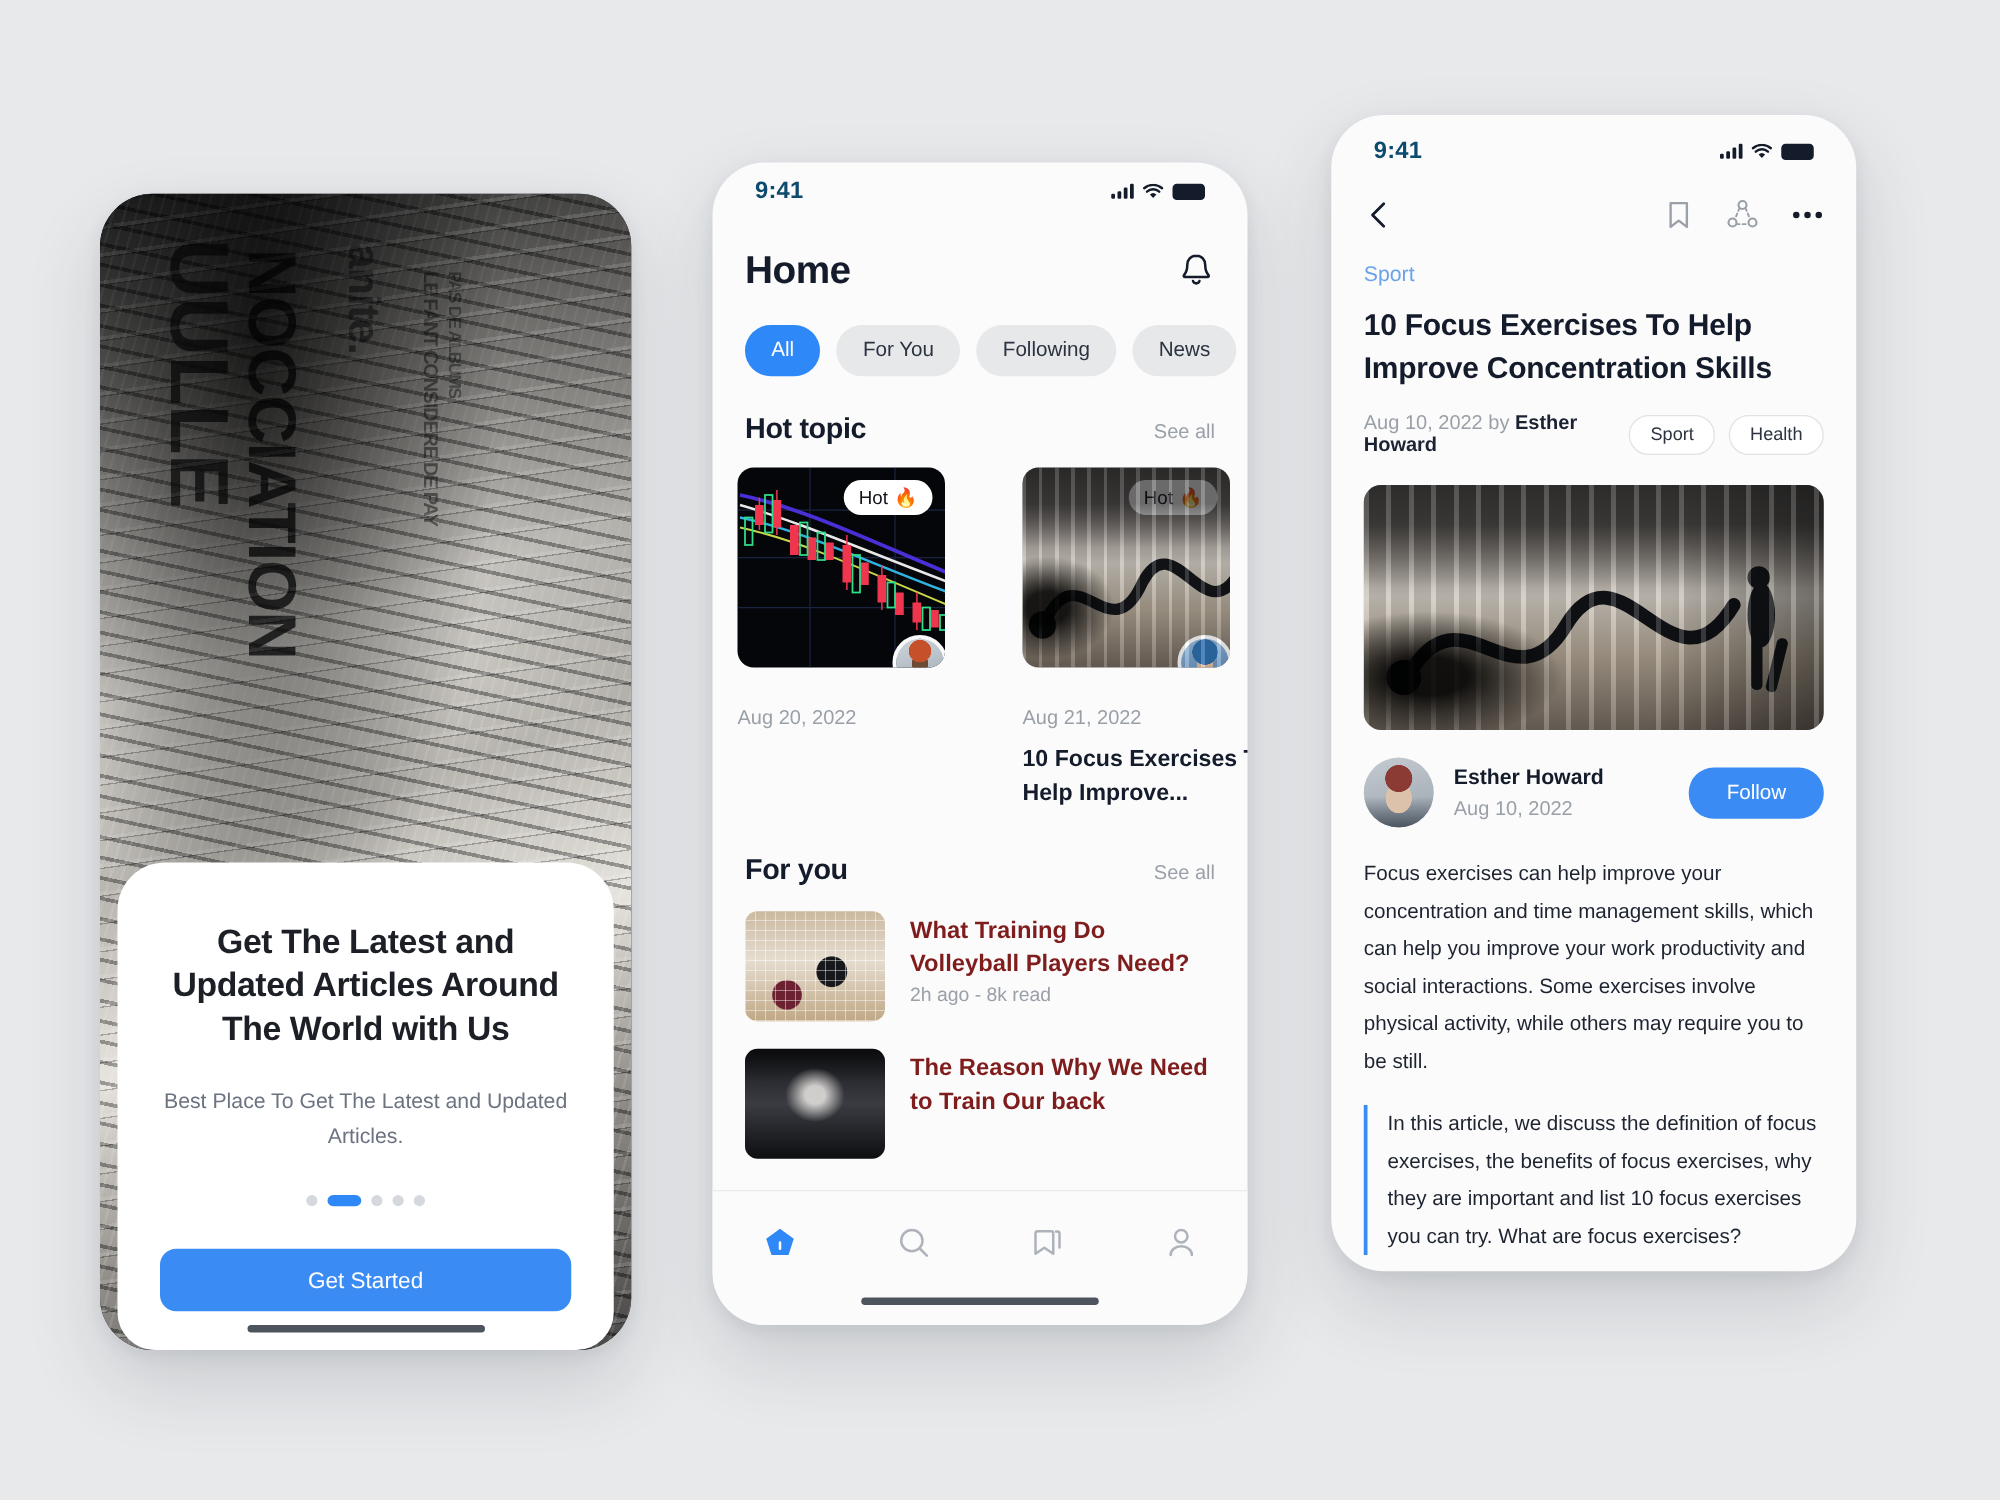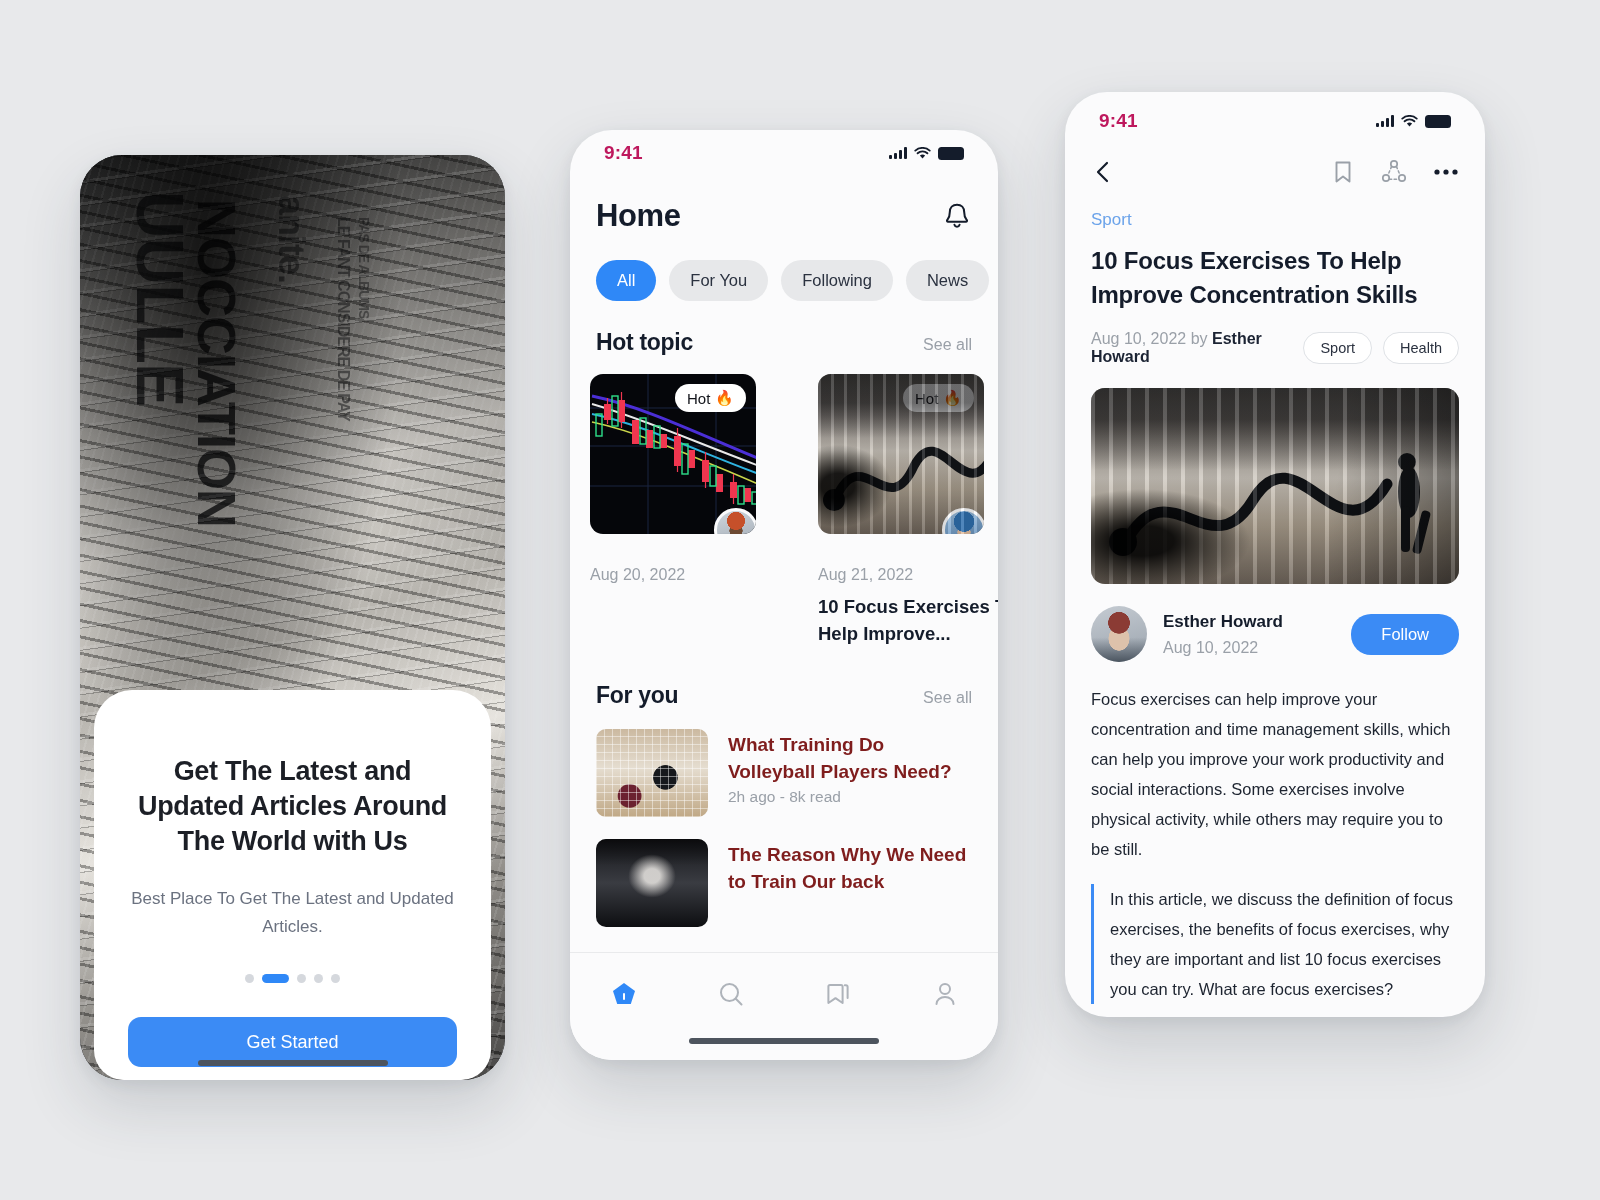--- a/index.html
+++ b/index.html
@@ -17,21 +17,21 @@
     background: #fbfbfc;
     border-radius: 42px;
     overflow: hidden;
     box-shadow: 0 26px 60px rgba(40,48,60,.16), 0 4px 14px rgba(40,48,60,.08);
   }
   .statusbar {
     display: flex; align-items: center; justify-content: space-between;
     padding: 0 34px;
     height: 46px;
   }
-  .sb-time { font-size: 19px; font-weight: bold; color: #be185d; letter-spacing: .2px; text-align: center; }
+  .sb-time { font-size: 19px; font-weight: bold; color: #0c4a6e; letter-spacing: .2px; text-align: center; }
   .sb-icons { display: flex; align-items: center; gap: 7px; }
   .bars { display: flex; align-items: flex-end; gap: 2px; height: 12px; }
   .bars i { display: block; width: 3px; background: #141c2b; border-radius: 1px; }
   .bars i:nth-child(1){height:4px} .bars i:nth-child(2){height:6.5px}
   .bars i:nth-child(3){height:9px} .bars i:nth-child(4){height:12px}
   .batt {
     width: 26px; height: 13px; border-radius: 3.5px; background: #141c2b;
   }
   .home-indicator {
     position: absolute; left: 50%; transform: translateX(-50%);
@@ -57,21 +57,21 @@
       repeating-linear-gradient(-8deg, rgba(0,0,0,.25) 0 1px, rgba(255,255,255,.12) 1px 4px, rgba(0,0,0,0) 4px 22px),
       linear-gradient(200deg, rgba(0,0,0,.45), rgba(0,0,0,0) 40%);
   }
   .p1-headline {
     position:absolute; color:#17181a; font-weight:bold; opacity:.78;
     letter-spacing:-1px; white-space:nowrap; transform-origin:left top;
   }
   .p1-card {
     position: absolute; left: 14px; right: 14px; bottom: 0;
     background: #fff; border-radius: 38px 38px 30px 30px;
-    padding: 64px 34px 26px;
+    padding: 46px 34px 26px;
     height: 390px;
   }
   .p1-title {
     font-size: 27px; font-weight: bold; color: #1c1f26;
     text-align: center; line-height: 1.3; letter-spacing: -.3px;
   }
   .p1-sub {
     margin-top: 26px; font-size: 17px; color: #6b7280;
     text-align: center; line-height: 1.62;
   }

